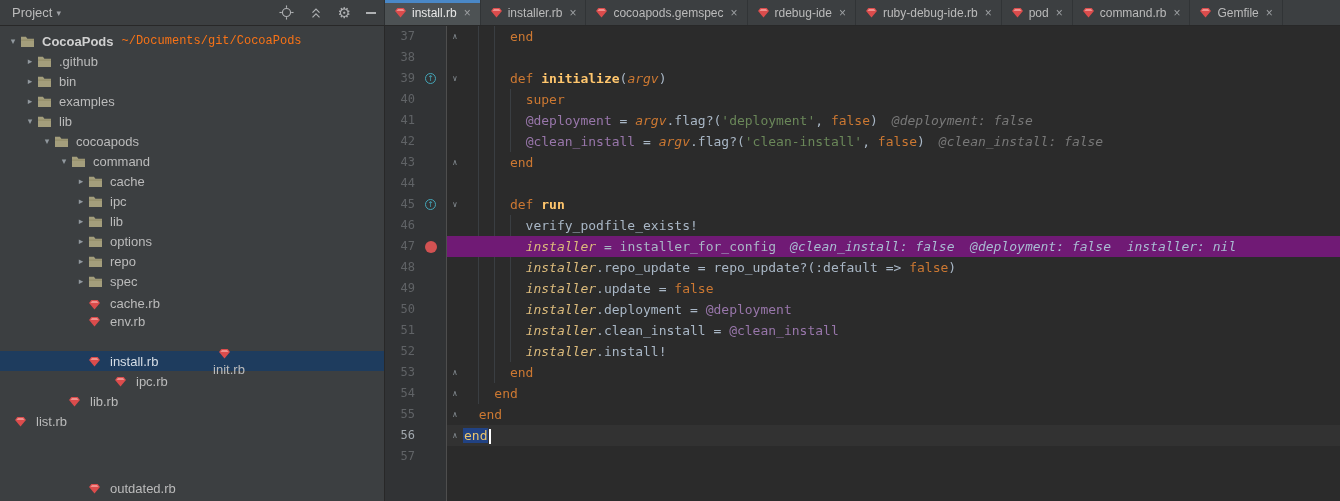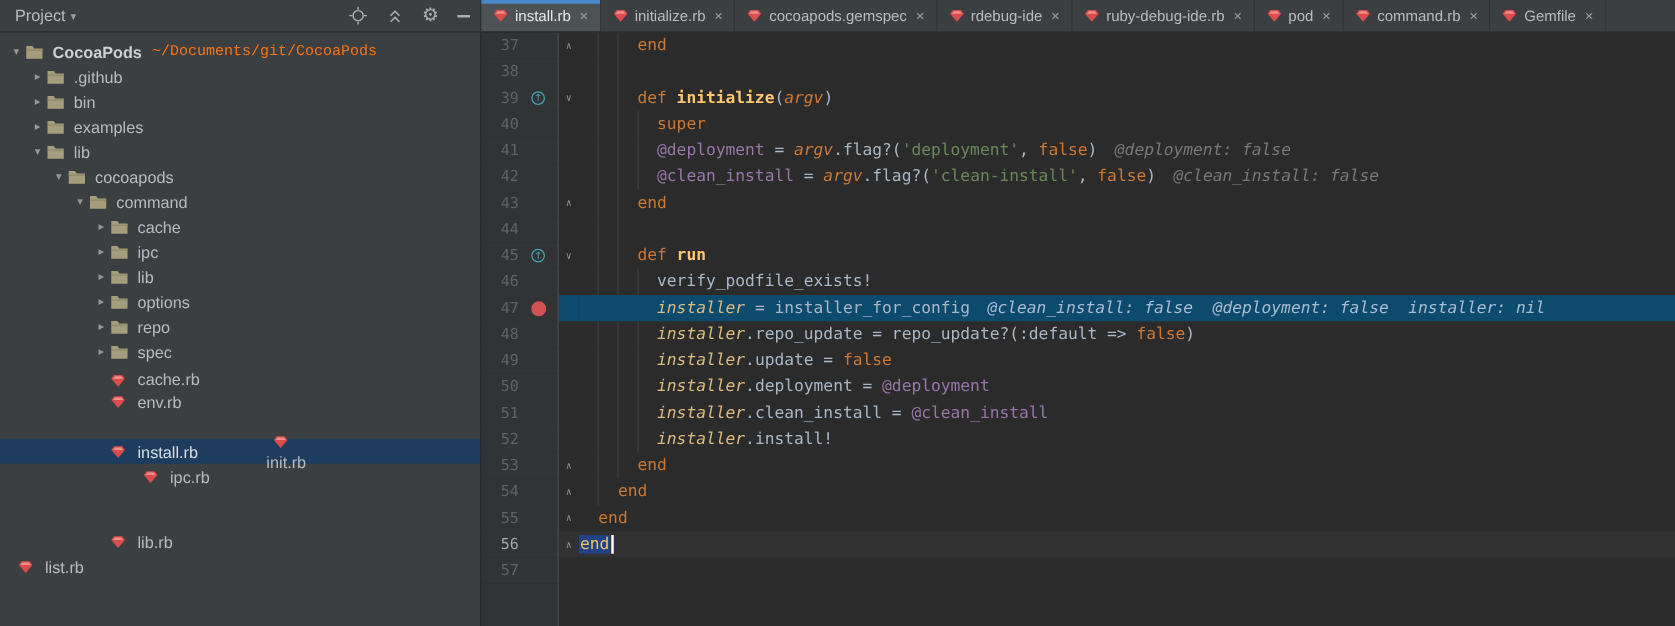--- a/index.html
+++ b/index.html
@@ -46,21 +46,21 @@
   .line { display:flex; height:21px; line-height:21px; flex:0 0 21px; }
   .gut { width:62px; flex:0 0 62px; background:#313335; border-right:1px solid #4E4E4E; display:flex; }
   .num { width:30px; flex:0 0 30px; text-align:right; color:#606366; font-size:12px; }
   .gic { flex:1; display:flex; align-items:center; justify-content:center; }
   .bp { width:12px; height:12px; border-radius:50%; background:#D25252; }
   .ov { width:11px; height:11px; border-radius:50%; border:1px solid #44A6B8; color:#44A6B8;
         font-size:8px; line-height:9px; text-align:center; font-family:"DejaVu Sans", sans-serif; }
   .fold { width:16px; flex:0 0 16px; display:flex; align-items:center; justify-content:center;
           color:#889096; font-size:8px; }
   .code { flex:1; white-space:pre; color:#A9B7C6; overflow:hidden; }
-  .line.exec .fold, .line.exec .code { background:#0c4a6e; }
+  .line.exec .fold, .line.exec .code { background:#701a75; }
   .line.caret-line .fold, .line.caret-line .code { background:#323232; }
   .line.caret-line .num { color:#A1A8AE; }
 
   
   .k { color:#CC7832; }
   .m { color:#FFC66D; font-weight:bold; }
   .v { color:#9876AA; }
   .s { color:#6A8759; }
   .p { color:#A9B7C6; }
   .a { color:#CC7832; font-style:italic; }
@@ -122,21 +122,21 @@
           <span>install.rb</span>
           <span class="close">×</span>
         </div>
         <div class="tab">
           <span class="ticon-sm">
             <svg width="13" height="13" viewBox="0 0 16 16">
               <path fill="#DB4C4C" d="M4.1 2.5h7.8l2.8 3.7L8 14 1.3 6.2z"></path>
               <path fill="#F0908D" d="M5 3.6h6l2 2.6H3z"></path>
             </svg>
           </span>
-          <span>initialize.rb</span>
+          <span>installer.rb</span>
           <span class="close">×</span>
         </div>
         <div class="tab">
           <span class="ticon-sm">
             <svg width="13" height="13" viewBox="0 0 16 16">
               <path fill="#DB4C4C" d="M4.1 2.5h7.8l2.8 3.7L8 14 1.3 6.2z"></path>
               <path fill="#F0908D" d="M5 3.6h6l2 2.6H3z"></path>
             </svg>
           </span>
           <span>cocoapods.gemspec</span>
@@ -371,21 +371,21 @@
         <div class="row" style="padding-left: 100px;">
           <span class="chev"></span>
           <span class="ticon">
             <svg width="13" height="13" viewBox="0 0 16 16">
               <path fill="#DB4C4C" d="M4.1 2.5h7.8l2.8 3.7L8 14 1.3 6.2z"></path>
               <path fill="#F0908D" d="M5 3.6h6l2 2.6H3z"></path>
             </svg>
           </span>
           <span class="tree-label">ipc.rb</span>
         </div>
-        <div class="row" style="padding-left: 74px; margin-top: 32px;">
+        <div class="row" style="padding-left: 54px;">
           <span class="chev"></span>
           <span class="ticon">
             <svg width="13" height="13" viewBox="0 0 16 16">
               <path fill="#DB4C4C" d="M4.1 2.5h7.8l2.8 3.7L8 14 1.3 6.2z"></path>
               <path fill="#F0908D" d="M5 3.6h6l2 2.6H3z"></path>
             </svg>
           </span>
           <span class="tree-label">lib.rb</span>
         </div>
         <div class="row" style=" text-align: center;">

